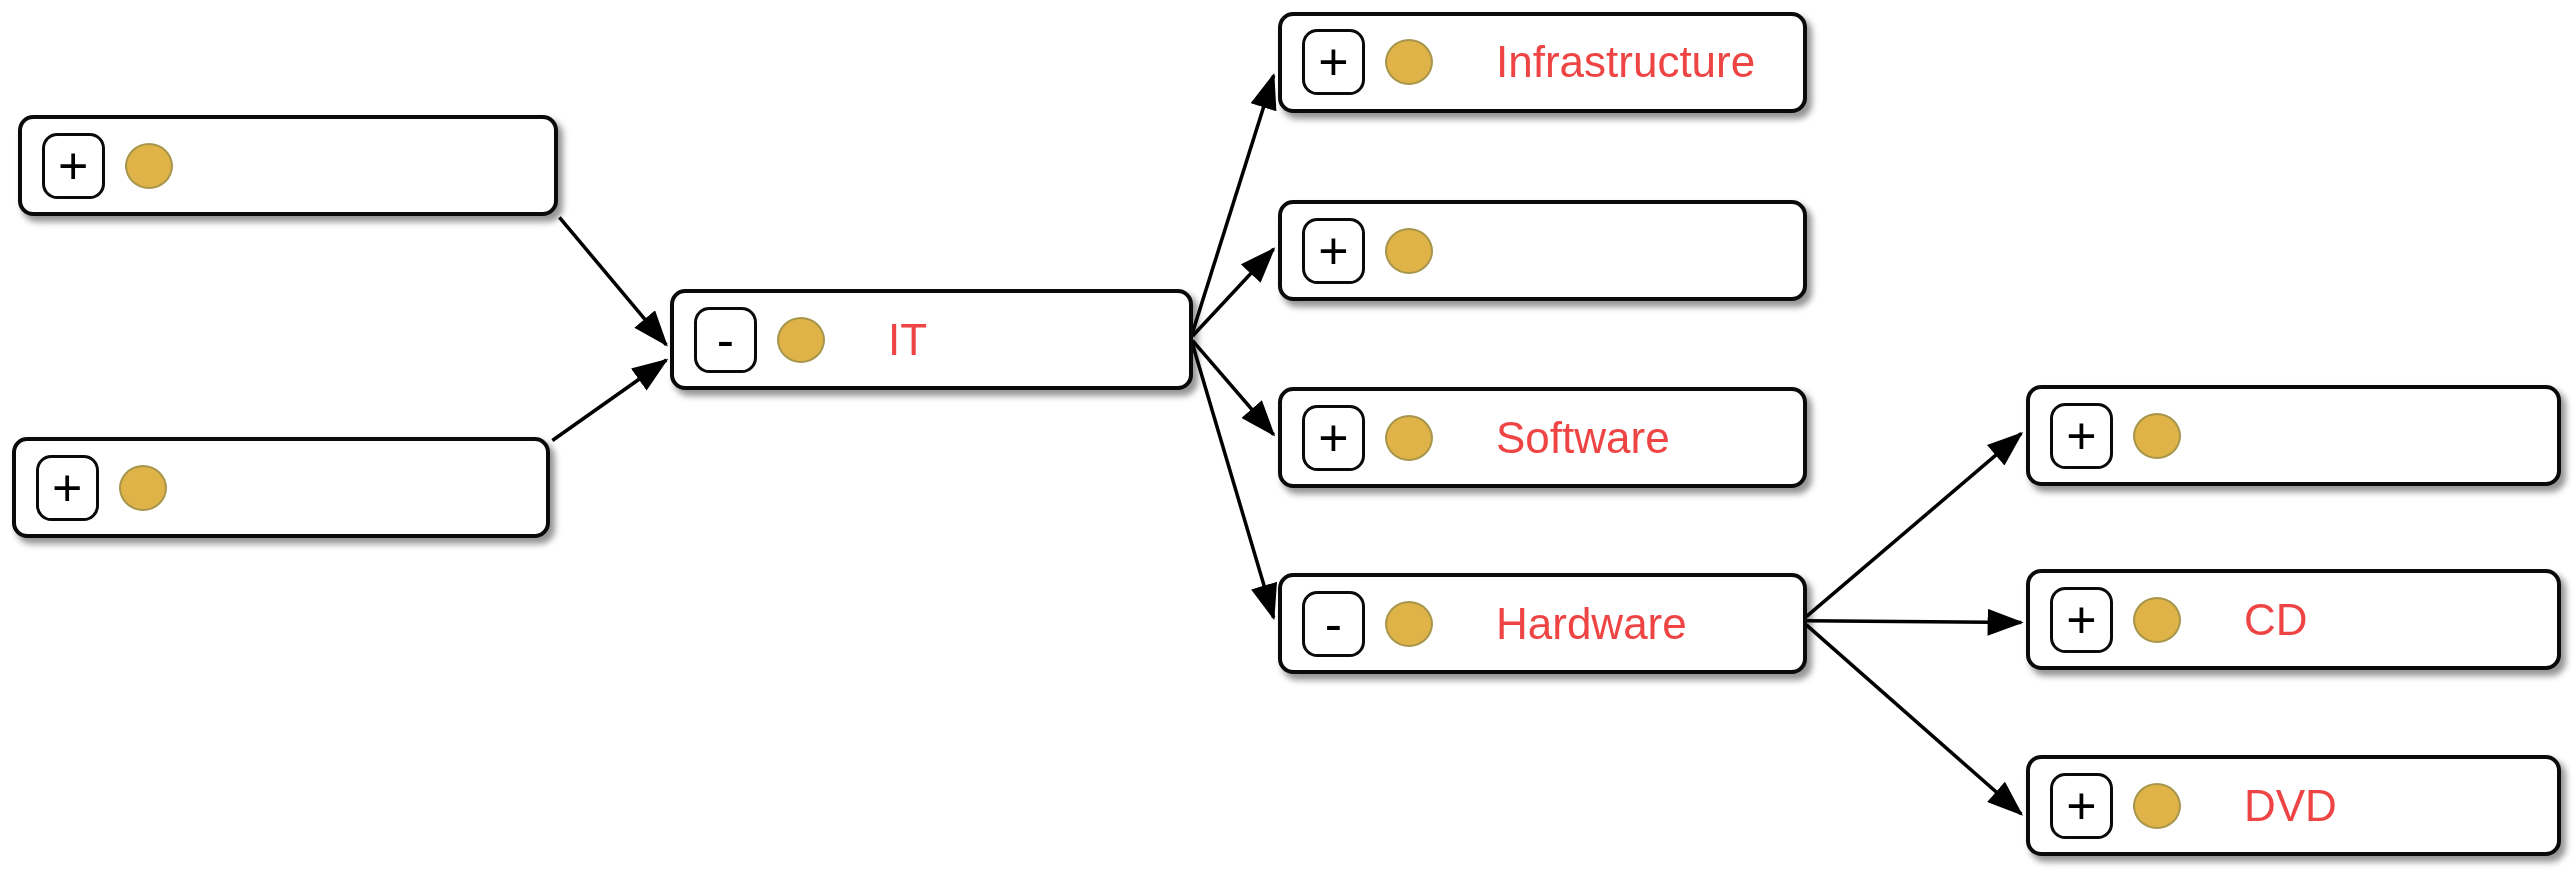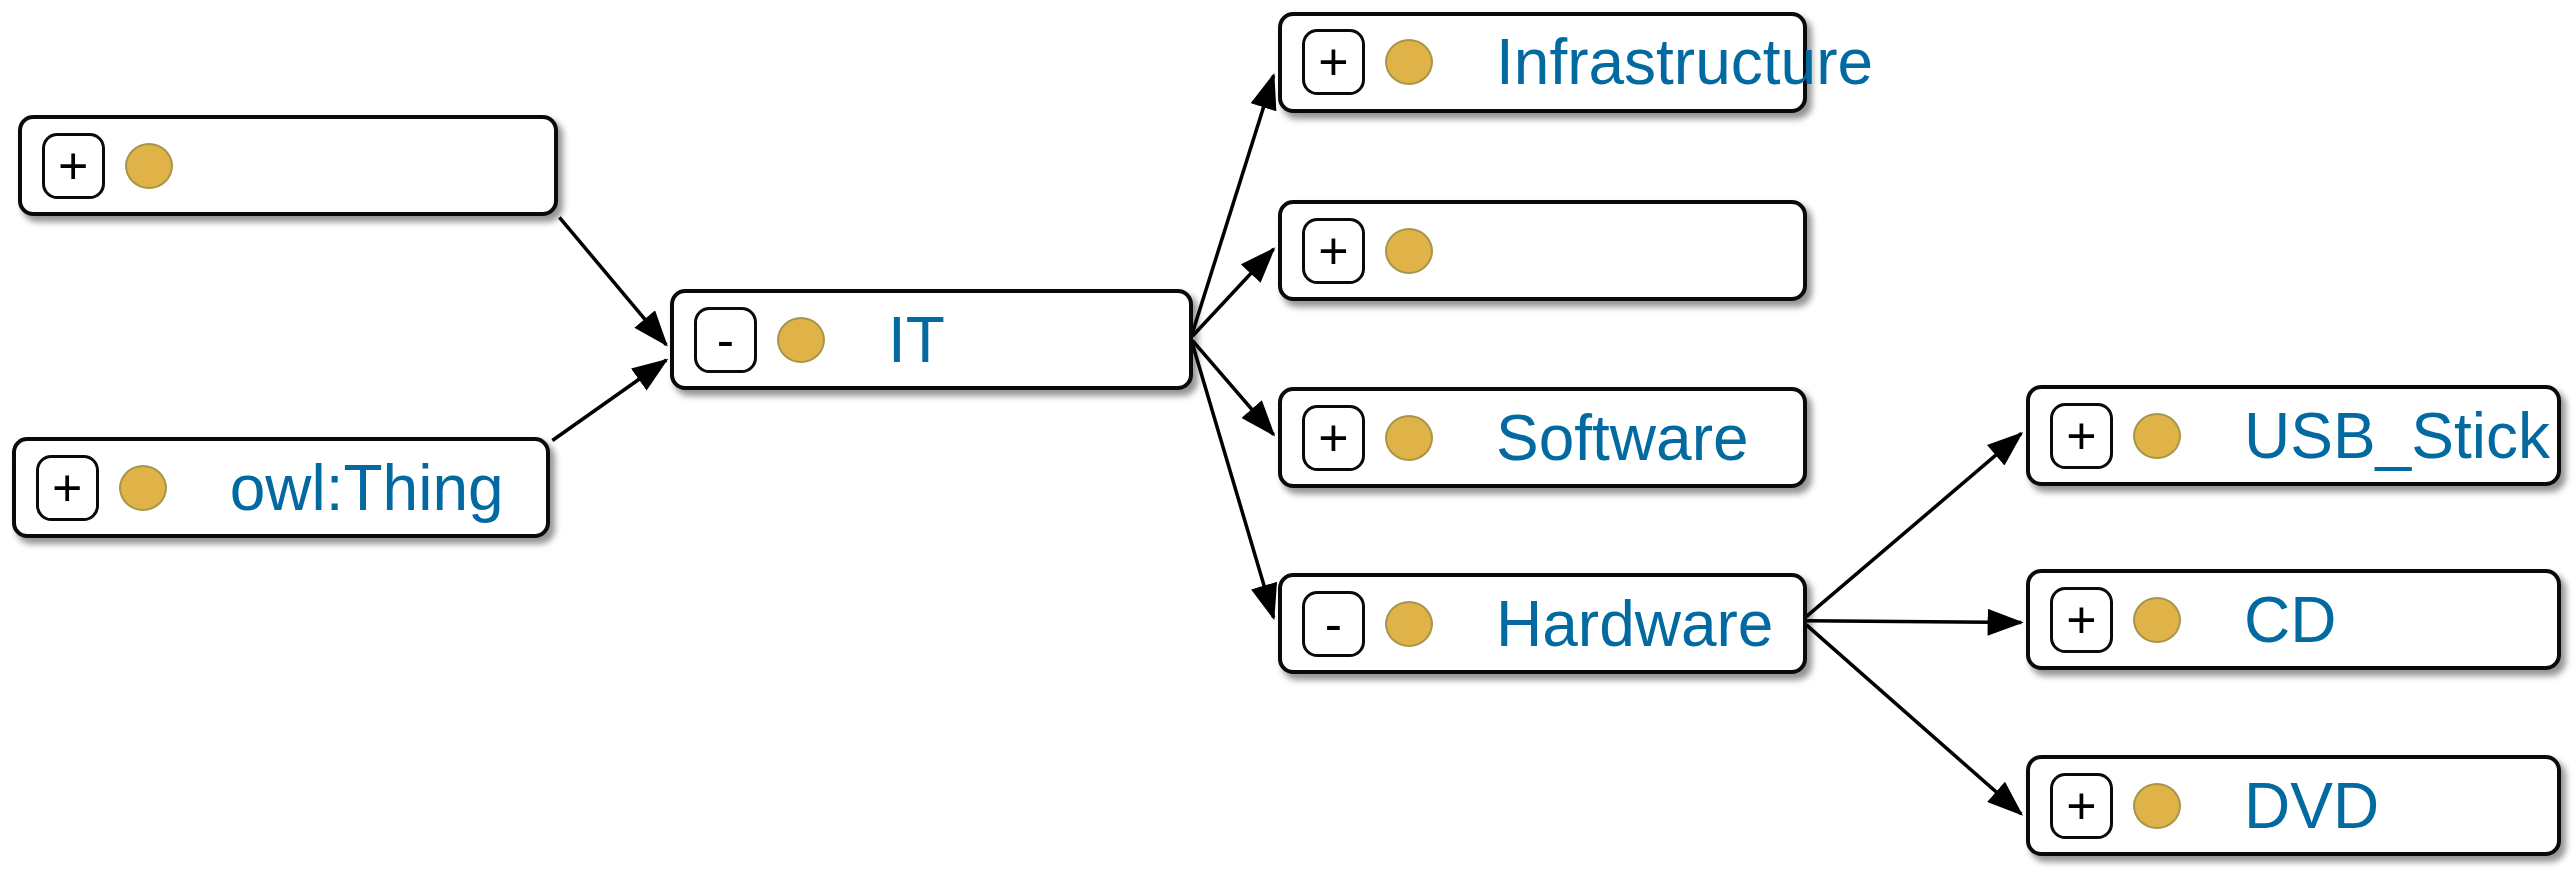--- a/index.html
+++ b/index.html
@@ -55,22 +55,22 @@
     width: 48px;
     height: 46px;
     margin-left: 20px;
     border-radius: 50%;
     background: #DFB347;
     border: 2.3px solid #A6954B;
     box-sizing: border-box;
   }
   .node-label {
     margin-left: 63px;
-    font-size: 64px;
-    color: #0369a1;
+    font-size: 44px;
+    color: #ef4444;
     white-space: nowrap;
   }
   
   #n-sensitive   { left: 17.6px;   top: 115px;  width: 540px; }
   #n-owlthing    { left: 11.7px;   top: 437px;  width: 538px; }
   #n-it          { left: 670px; top: 289px;  width: 523px; }
   #n-infra       { left: 1278px; top: 11.7px;   width: 529px; }
   #n-software    { left: 1278px; top: 200px;  width: 529px; }
   #n-service     { left: 1278px; top: 387px;  width: 529px; }
   #n-hardware    { left: 1278px; top: 573px;  width: 529px; }
@@ -101,21 +101,20 @@
   </svg>
 
   <div class="node" id="n-sensitive">
     <button class="toggle">+</button>
     <span class="class-icon"></span>
   </div>
 
   <div class="node" id="n-owlthing">
     <button class="toggle">+</button>
     <span class="class-icon"></span>
-    <span class="node-label">owl:Thing</span>
   </div>
 
   <div class="node" id="n-it">
     <button class="toggle">-</button>
     <span class="class-icon"></span>
     <span class="node-label">IT</span>
   </div>
 
   <div class="node" id="n-infra">
     <button class="toggle">+</button>
@@ -136,21 +135,20 @@
 
   <div class="node" id="n-hardware">
     <button class="toggle">-</button>
     <span class="class-icon"></span>
     <span class="node-label">Hardware</span>
   </div>
 
   <div class="node" id="n-usb">
     <button class="toggle">+</button>
     <span class="class-icon"></span>
-    <span class="node-label">USB_Stick</span>
   </div>
 
   <div class="node" id="n-cd">
     <button class="toggle">+</button>
     <span class="class-icon"></span>
     <span class="node-label">CD</span>
   </div>
 
   <div class="node" id="n-dvd">
     <button class="toggle">+</button>

